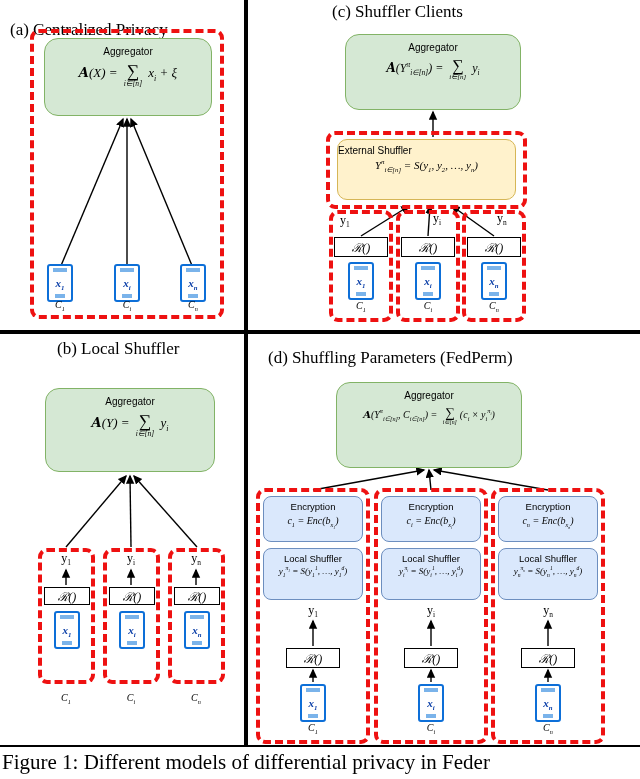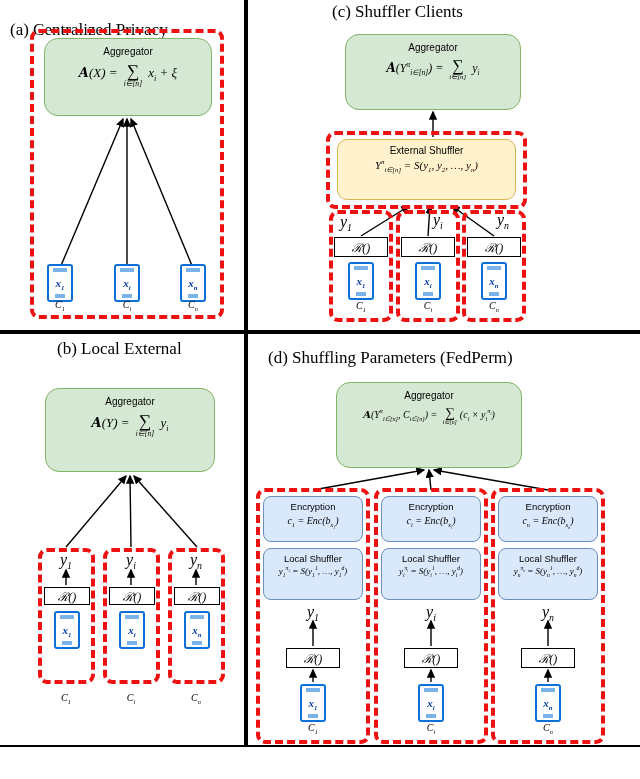--- a/index.html
+++ b/index.html
@@ -7,41 +7,41 @@
   .fig{position:relative;width:640px;height:779px;background:#fff;overflow:hidden;
        font-family:"Liberation Serif",serif;color:#000;}
   .vline{position:absolute;background:#000;}
   .hline{position:absolute;background:#000;}
   .ptitle{position:absolute;font-size:17px;white-space:nowrap;}
   .caption{position:absolute;font-size:21px;white-space:nowrap;}
   .redbox{position:absolute;border:4px dashed #ee1111;border-radius:9px;background:transparent;}
   .greenbox{position:absolute;background:#d5e8d4;border:1px solid #82b366;border-radius:14px;
             display:flex;flex-direction:column;align-items:center;padding-top:7px;gap:5px;}
   .yellowbox{position:absolute;background:#fff2cc;border:1px solid #d6b656;border-radius:10px;
-            display:flex;flex-direction:column;align-items:center;padding-top:5px;gap:3px;}
+            display:flex;flex-direction:column;padding-top:5px;gap:3px;}
   .bluebox{position:absolute;background:#dae8fc;border:1px solid #6c8ebf;border-radius:8px;
             display:flex;flex-direction:column;align-items:center;padding-top:4px;gap:3px;}
   .boxlabel{font-family:"Liberation Sans",sans-serif;font-size:10px;}
   .boxlabel.sm{font-size:9.5px;}
   .formula{font-style:italic;text-align:center;white-space:nowrap;line-height:1.1;}
   .f13{font-size:13px;}.f12{font-size:12px;}.f11{font-size:11px;}.f10{font-size:10px;}.f9{font-size:9px;}
   sub,sup{line-height:0;font-size:0.62em;}
   .cal{font-weight:bold;font-family:"DejaVu Serif",serif;}
   .sum{display:inline-flex;flex-direction:column;align-items:center;vertical-align:middle;
        margin:0 3px;line-height:1;transform:translateY(1px);}
   .sg{font-size:1.35em;font-style:normal;line-height:0.95;}
   .lim{font-size:0.58em;font-style:italic;line-height:1;}
   .rbox{position:absolute;background:#fff;border:1.5px solid #000;display:flex;align-items:center;
         justify-content:center;font-style:italic;font-size:12px;}
   .phone{position:absolute;width:26px;height:38px;background:#fff;border:2px solid #0d6fd8;
          border-radius:3px;display:flex;align-items:center;justify-content:center;}
   .phone::before{content:"";position:absolute;top:2px;left:4px;right:4px;height:4px;background:#7ab3ea;}
   .phone::after{content:"";position:absolute;bottom:2px;left:6px;right:6px;height:4px;background:#7ab3ea;}
   .pl{font-style:italic;font-weight:bold;font-size:11px;color:#0b3fa8;}
-  .ylabel{position:absolute;font-style:italic;font-size:16px;white-space:nowrap;}
+  .ylabel{position:absolute;font-size:12px;white-space:nowrap;}
   .ylabel.center{transform:translateX(-50%);}
   .clabel{position:absolute;font-style:italic;font-size:10px;white-space:nowrap;transform:translateX(-50%);}
   svg.arrows{position:absolute;left:0;top:0;pointer-events:none;}
 </style>
 </head>
 <body>
 
 <div class="fig">
 
   <svg class="arrows" width="640" height="779">
@@ -134,21 +134,21 @@
   <div class="phone" style="left:415px;top:262px">
       <span class="pl">x<sub>i</sub></span>
     </div>
   <div class="phone" style="left:481px;top:262px">
       <span class="pl">x<sub>n</sub></span>
     </div>
   <div class="clabel" style="left:361px;top:300px">C<sub>1</sub></div>
   <div class="clabel" style="left:428px;top:300px">C<sub>i</sub></div>
   <div class="clabel" style="left:494px;top:300px">C<sub>n</sub></div>
 
-  <div class="ptitle" style="left:57px;top:339px">(b) Local External</div>
+  <div class="ptitle" style="left:57px;top:339px">(b) Local Shuffler</div>
   <div class="greenbox" style="left:45px;top:388px;width:170px;height:84px">
     <div class="boxlabel">Aggregator</div>
     <div class="formula f13"><span class="cal">A</span>(Y) = <span class="sum">
           <span class="sg">∑</span>
           <span class="lim">i∈[n]</span>
         </span> y<sub>i</sub></div>
   </div>
   <div class="redbox" style="left:38px;top:548px;width:57px;height:136px"></div>
   <div class="redbox" style="left:103px;top:548px;width:57px;height:136px"></div>
   <div class="redbox" style="left:168px;top:548px;width:57px;height:136px"></div>
@@ -221,13 +221,14 @@
   <div class="phone" style="left:418px;top:684px">
       <span class="pl">x<sub>i</sub></span>
     </div>
   <div class="phone" style="left:535px;top:684px">
       <span class="pl">x<sub>n</sub></span>
     </div>
   <div class="clabel" style="left:313px;top:722px">C<sub>1</sub></div>
   <div class="clabel" style="left:431px;top:722px">C<sub>i</sub></div>
   <div class="clabel" style="left:548px;top:722px">C<sub>n</sub></div>
 
+  <div class="caption" style="left:2px;top:750px">Figure 1: Different models of differential privacy in Feder</div>
 </div>
 
 </body></html>

